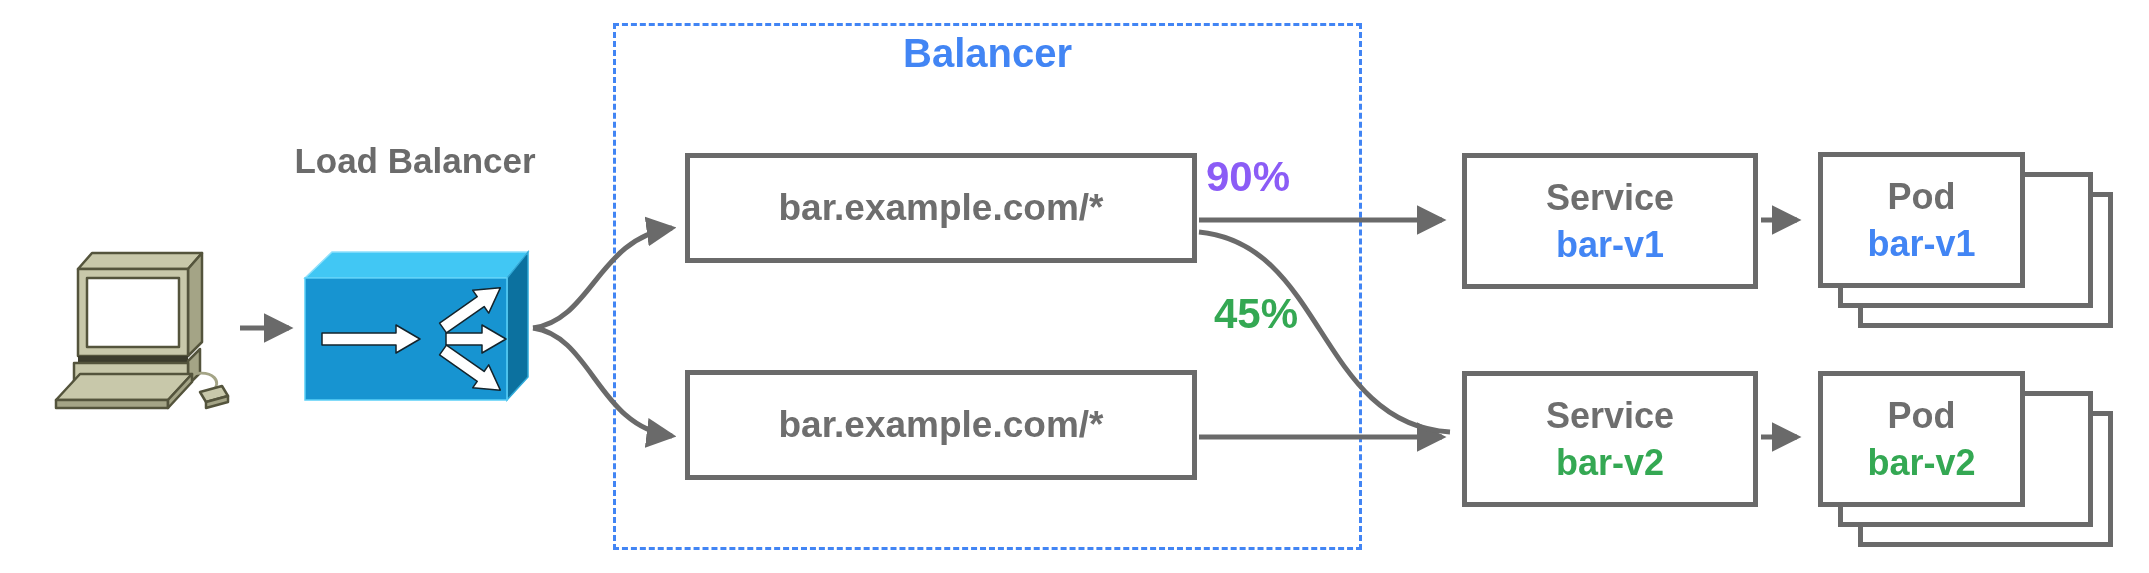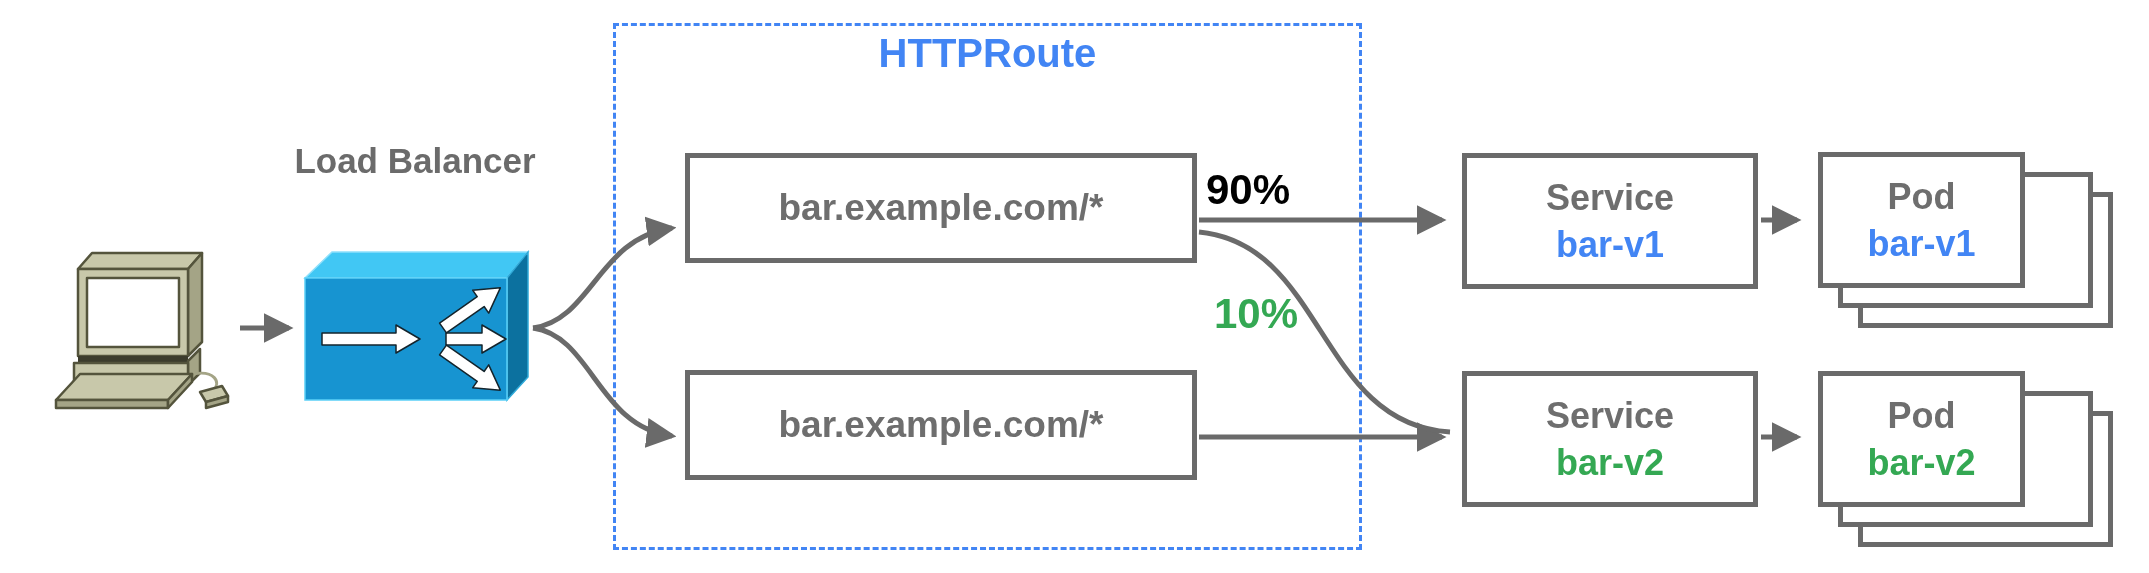--- a/index.html
+++ b/index.html
@@ -90,32 +90,32 @@
         <g transform="translate(443,350) rotate(35)">
           <path d="M0,-6 L46,-6 L46,-14 L70,0 L46,14 L46,6 L0,6 Z"></path>
         </g>
       </g>
     </g>
   </svg>
 
   <div class="abs lb-label">Load Balancer</div>
 
   <div class="abs title" style="color: rgb(66, 133, 244);">
-    <div>HTTPRoute</div>
+    <div>Balancer</div>
   </div>
 
   <div class="abs node route-box" style="top:153px;">
     <div>bar.example.com/*</div>
   </div>
   <div class="abs node route-box" style="top:370px;">
     <div>bar.example.com/*</div>
   </div>
 
-  <div class="abs pct" style="left: 1206px; top: 156px; color: #000000; margin-top: 13px;">90%</div>
-  <div class="abs pct" style="left: 1214px; top: 293px; color: rgb(52, 168, 83);">10%</div>
+  <div class="abs pct" style="left: 1206px; top: 156px; color: #8b5cf6;">90%</div>
+  <div class="abs pct" style="left: 1214px; top: 293px; color: rgb(52, 168, 83);">45%</div>
 
   <div class="abs node svc-box" style="top:153px;">
     <div>Service</div>
     <div style="color: rgb(66, 133, 244);">bar-v1</div>
   </div>
   <div class="abs node svc-box" style="top:371px;">
     <div>Service</div>
     <div style="color: rgb(52, 168, 83);">bar-v2</div>
   </div>
 

